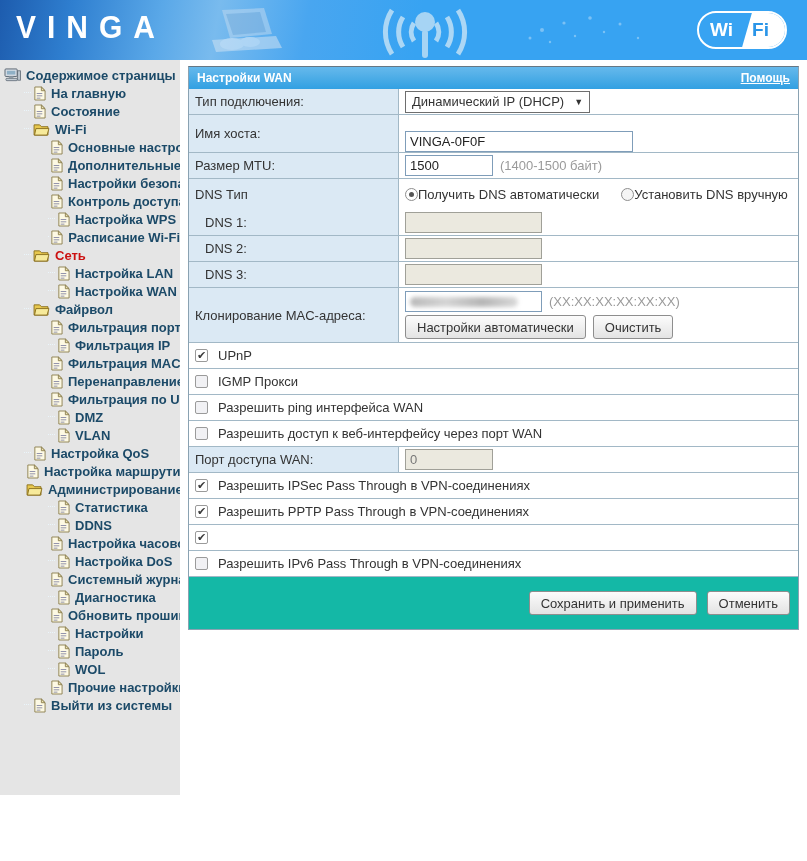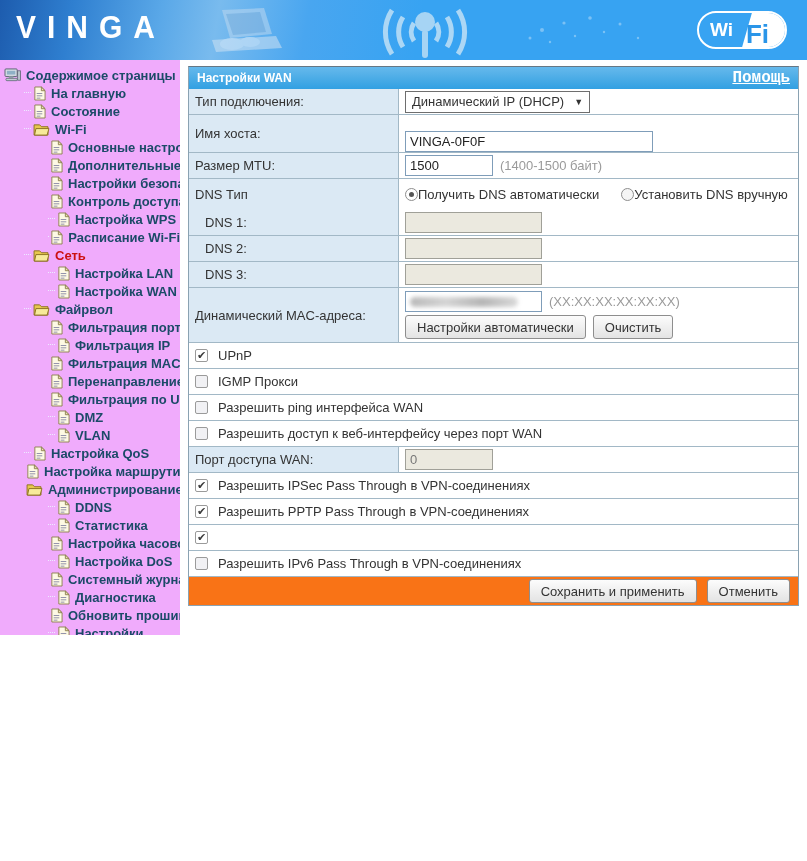--- a/index.html
+++ b/index.html
@@ -15,25 +15,25 @@
   .laptop { position:absolute; left:192px; top:6px; opacity:.55; }
   .antenna { position:absolute; left:340px; top:0; }
   .dots { position:absolute; left:520px; top:8px; opacity:.5; }
   .wifi-badge { position:absolute; right:20px; top:11px; width:90px; height:38px;
     border:2px solid #fff; border-radius:19px; overflow:hidden; }
   .wifi-white { position:absolute; right:-12px; top:-3px; bottom:-3px; width:58%;
     background:#fff; transform:skewX(-16deg); }
   .wifi-badge .wi { position:absolute; left:11px; top:6px; color:#fff;
     font-size:19px; font-weight:800; }
   .wifi-badge .fi { position:absolute; right:16px; top:6px; color:#2a95e8;
-    font-size:26px; font-weight:800; }
+    font-size:19px; font-weight:800; }
 
   
   .page-body { display:flex; width:807px; height:801px; }
-  .sidebar { width:180px; height:575px; background:#f0abfc; padding-top:6px;
+  .sidebar { width:180px; height:735px; background:#e5e5e5; padding-top:6px;
     overflow:hidden; flex:none; }
   .content { flex:1; background:#fff; padding:6px 0 0 8px; }
 
   
   .si { display:flex; align-items:center; height:18px; white-space:nowrap;
     color:#1c4a68; font-size:13px; font-weight:700; cursor:pointer; }
   .si .ticon { flex:none; margin-right:5px; display:inline-flex; }
   .si.l0 { padding-left:4px; }
   .si.l1 { padding-left:24px; }
   .si.l2 { padding-left:48px; }
@@ -41,36 +41,36 @@
     height:1px; border-top:1px dotted rgba(235,248,255,.85); margin-right:2px; }
   .si.selected { color:#cc1111; }
 
   
   .panel { width:611px; border:1px solid #8aa2b2; border-top-color:#667784;
     font-size:13px; color:#333; }
   .panel-title { height:22px; background:linear-gradient(#66b9ec,#32a0e2);
     color:#fff; font-weight:700; font-size:12px; display:flex;
     align-items:center; padding:0 8px; }
   .panel-title .spacer { flex:1; }
-  .help-link { color:#fff; font-weight:700; text-decoration:underline; font-size:16px;font-family:Liberation Mono, monospace; }
+  .help-link { color:#fff; font-weight:700; text-decoration:underline; font-size:12px; }
 
   .row { display:flex; border-bottom:1px solid #a2b8c6; background:#fff; min-height:26px; }
   .row:last-child { border-bottom:none; }
   .lbl { width:210px; flex:none; background:#dbe9f4; border-right:1px solid #a2b8c6;
     display:flex; align-items:center; padding-left:6px; }
   .lbl.top { align-items:flex-start; }
   .fld { flex:1; display:flex; align-items:center; padding-left:6px; gap:7px; }
   .stack { display:flex; flex-direction:column; flex:1; }
   .line { display:flex; align-items:center; padding-left:6px; gap:7px; }
   .lblline { display:flex; align-items:center; padding-left:6px; }
   .indent { padding-left:16px; }
 
   input.txt { height:21px; border:1px solid #7f9db9; background:#fff; font-size:13px;
     font-family:"Liberation Sans",sans-serif; padding:0 4px; color:#222; }
-  input.txt.w208 { width:248px;margin-top:16px; }
+  input.txt.w208 { width:228px;margin-top:16px; }
   input.txt.w95  { width:88px; }
   input.txt.w137 { width:137px; }
   input.txt:disabled, .disabled-box { background:#ebe9df; border:1px solid #a0a098;
     color:#777; }
   .hint { color:#9a9a9a; }
 
   .selectbox { display:inline-flex; align-items:center; gap:10px; height:22px;
     border:1px solid #6e6e6e; background:#fff; padding:0 6px; cursor:pointer; }
   .selectbox .arrow { font-size:9px; color:#333; }
 
@@ -93,22 +93,22 @@
   .cbrow .fld-full { display:flex; align-items:center; gap:10px; padding:0; width:100%; }
 
   .radio { width:13px; height:13px; border:1px solid #8e8e8e; border-radius:50%;
     background:#f5f5f5; flex:none; position:relative; cursor:pointer; }
   .radio.on { background:#fff; }
   .radio.on::after { content:""; position:absolute; left:3px; top:3px; width:5px;
     height:5px; border-radius:50%; background:#555; }
   .radio-group { display:flex; align-items:center; gap:0; }
   .radio-group .gap { width:22px; }
 
-  .footer-row { background:#f97316; display:flex; justify-content:flex-end;
-    align-items:center; gap:10px; padding:2px 8px; min-height:28px; }
+  .footer-row { background:#14b8a6; display:flex; justify-content:flex-end;
+    align-items:center; gap:10px; padding:14px 8px; min-height:28px; }
 </style>
 </head>
 <body>
 
 <svg width="0" height="0" style="position:absolute">
   <defs>
     <symbol id="i-doc" viewBox="0 0 14 16">
       <path d="M2 1 h7 l4 4 v10 H2 Z" fill="#fdf9e4" stroke="#8d8050" stroke-width="1"></path>
       <path d="M9 1 l4 4 h-4 Z" fill="#ece2b4" stroke="#8d8050" stroke-width="1"></path>
       <path d="M4 8 h6 M4 10.5 h6 M4 13 h4" stroke="#8b8ba8" stroke-width="1"></path>
@@ -366,29 +366,29 @@
           </svg>
         </span>
         <span>Администрирование</span>
       </div>
     <div class="si l2">
         <span class="ticon">
           <svg width="13" height="15">
             <use href="#i-doc"></use>
           </svg>
         </span>
+        <span>Статистика</span>
+      </div>
+    <div class="si l2">
+        <span class="ticon">
+          <svg width="13" height="15">
+            <use href="#i-doc"></use>
+          </svg>
+        </span>
         <span>DDNS</span>
-      </div>
-    <div class="si l2">
-        <span class="ticon">
-          <svg width="13" height="15">
-            <use href="#i-doc"></use>
-          </svg>
-        </span>
-        <span>Статистика</span>
       </div>
     <div class="si l2">
         <span class="ticon">
           <svg width="13" height="15">
             <use href="#i-doc"></use>
           </svg>
         </span>
         <span>Настройка часового пояса</span>
       </div>
     <div class="si l2">
@@ -528,21 +528,21 @@
       </div>
 
       <div class="row">
         <div class="lbl indent">DNS 3:</div>
         <div class="fld">
             <input class="txt w137" disabled="" value="" style="">
           </div>
       </div>
 
       <div class="row" style="min-height:52px;">
-        <div class="lbl">Динамический MAC-адреса:</div>
+        <div class="lbl">Клонирование MAC-адреса:</div>
         <div class="stack" style="justify-content:center; gap:3px; padding:3px 0;">
           <div class="line">
             <div class="macfake">
               <div class="smear"></div>
             </div>
             <span class="hint">(XX:XX:XX:XX:XX:XX)</span>
           </div>
           <div class="line">
             <button class="btn">Настройки автоматически</button>
             <button class="btn">Очистить</button>

